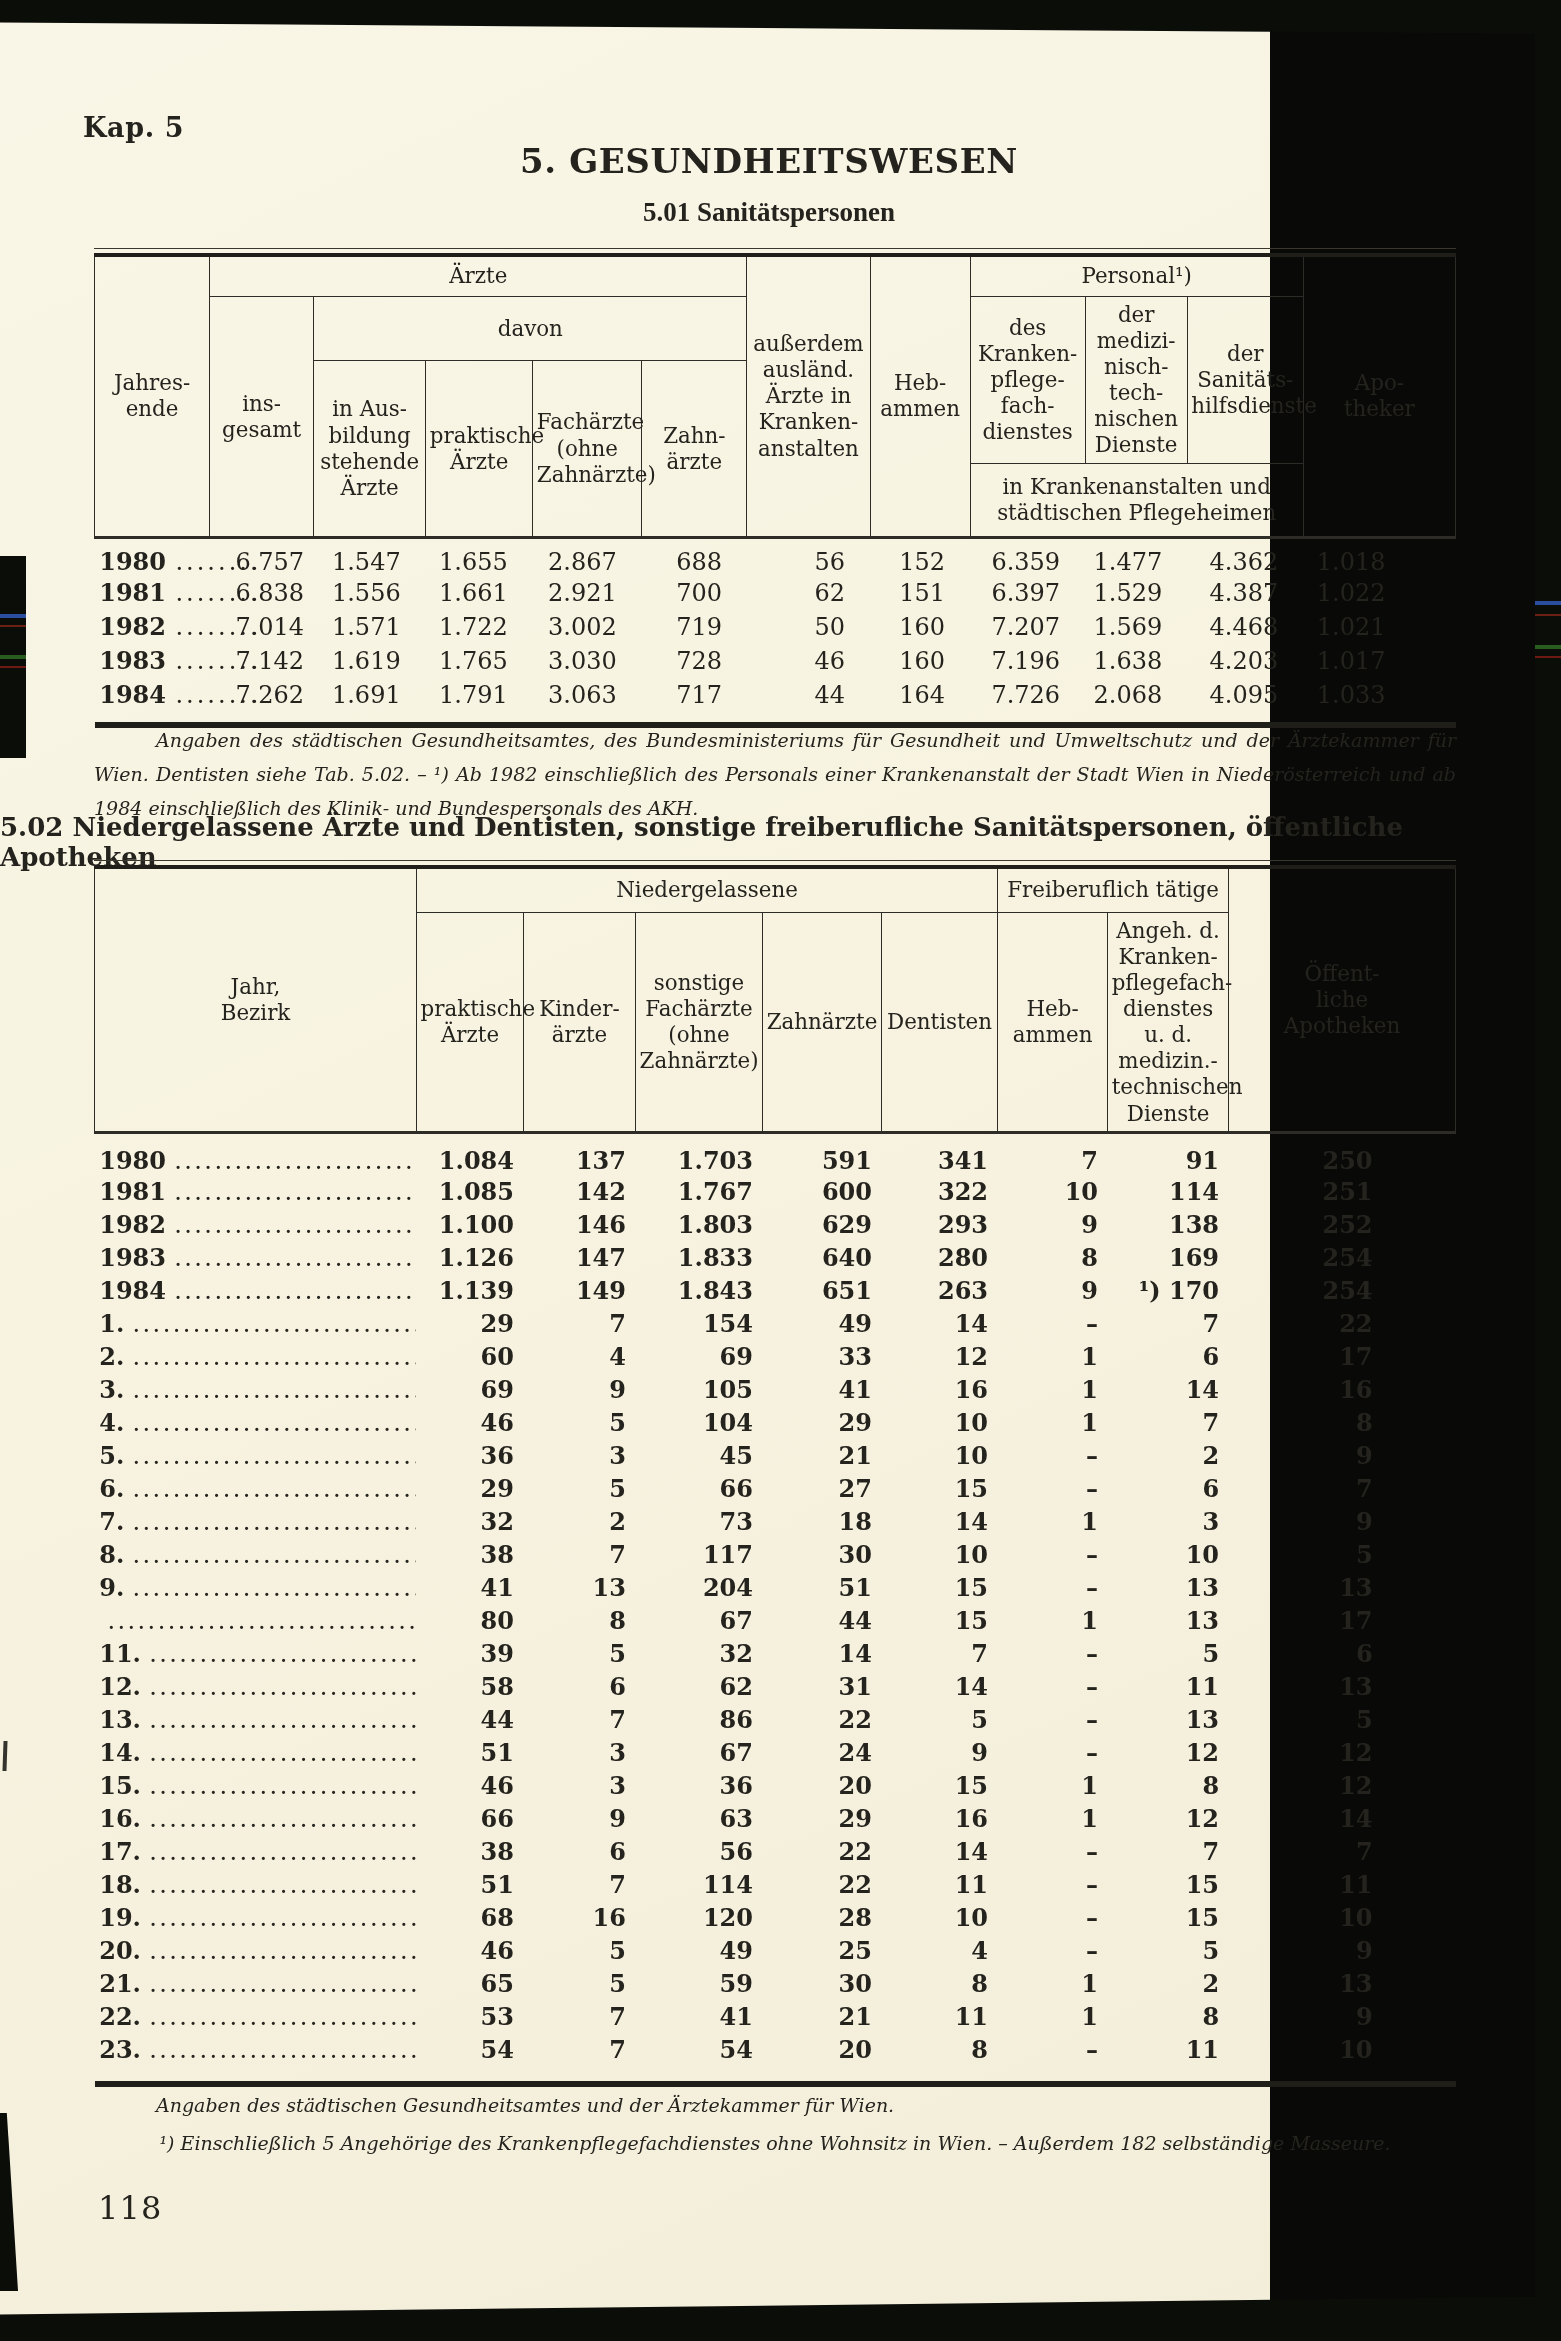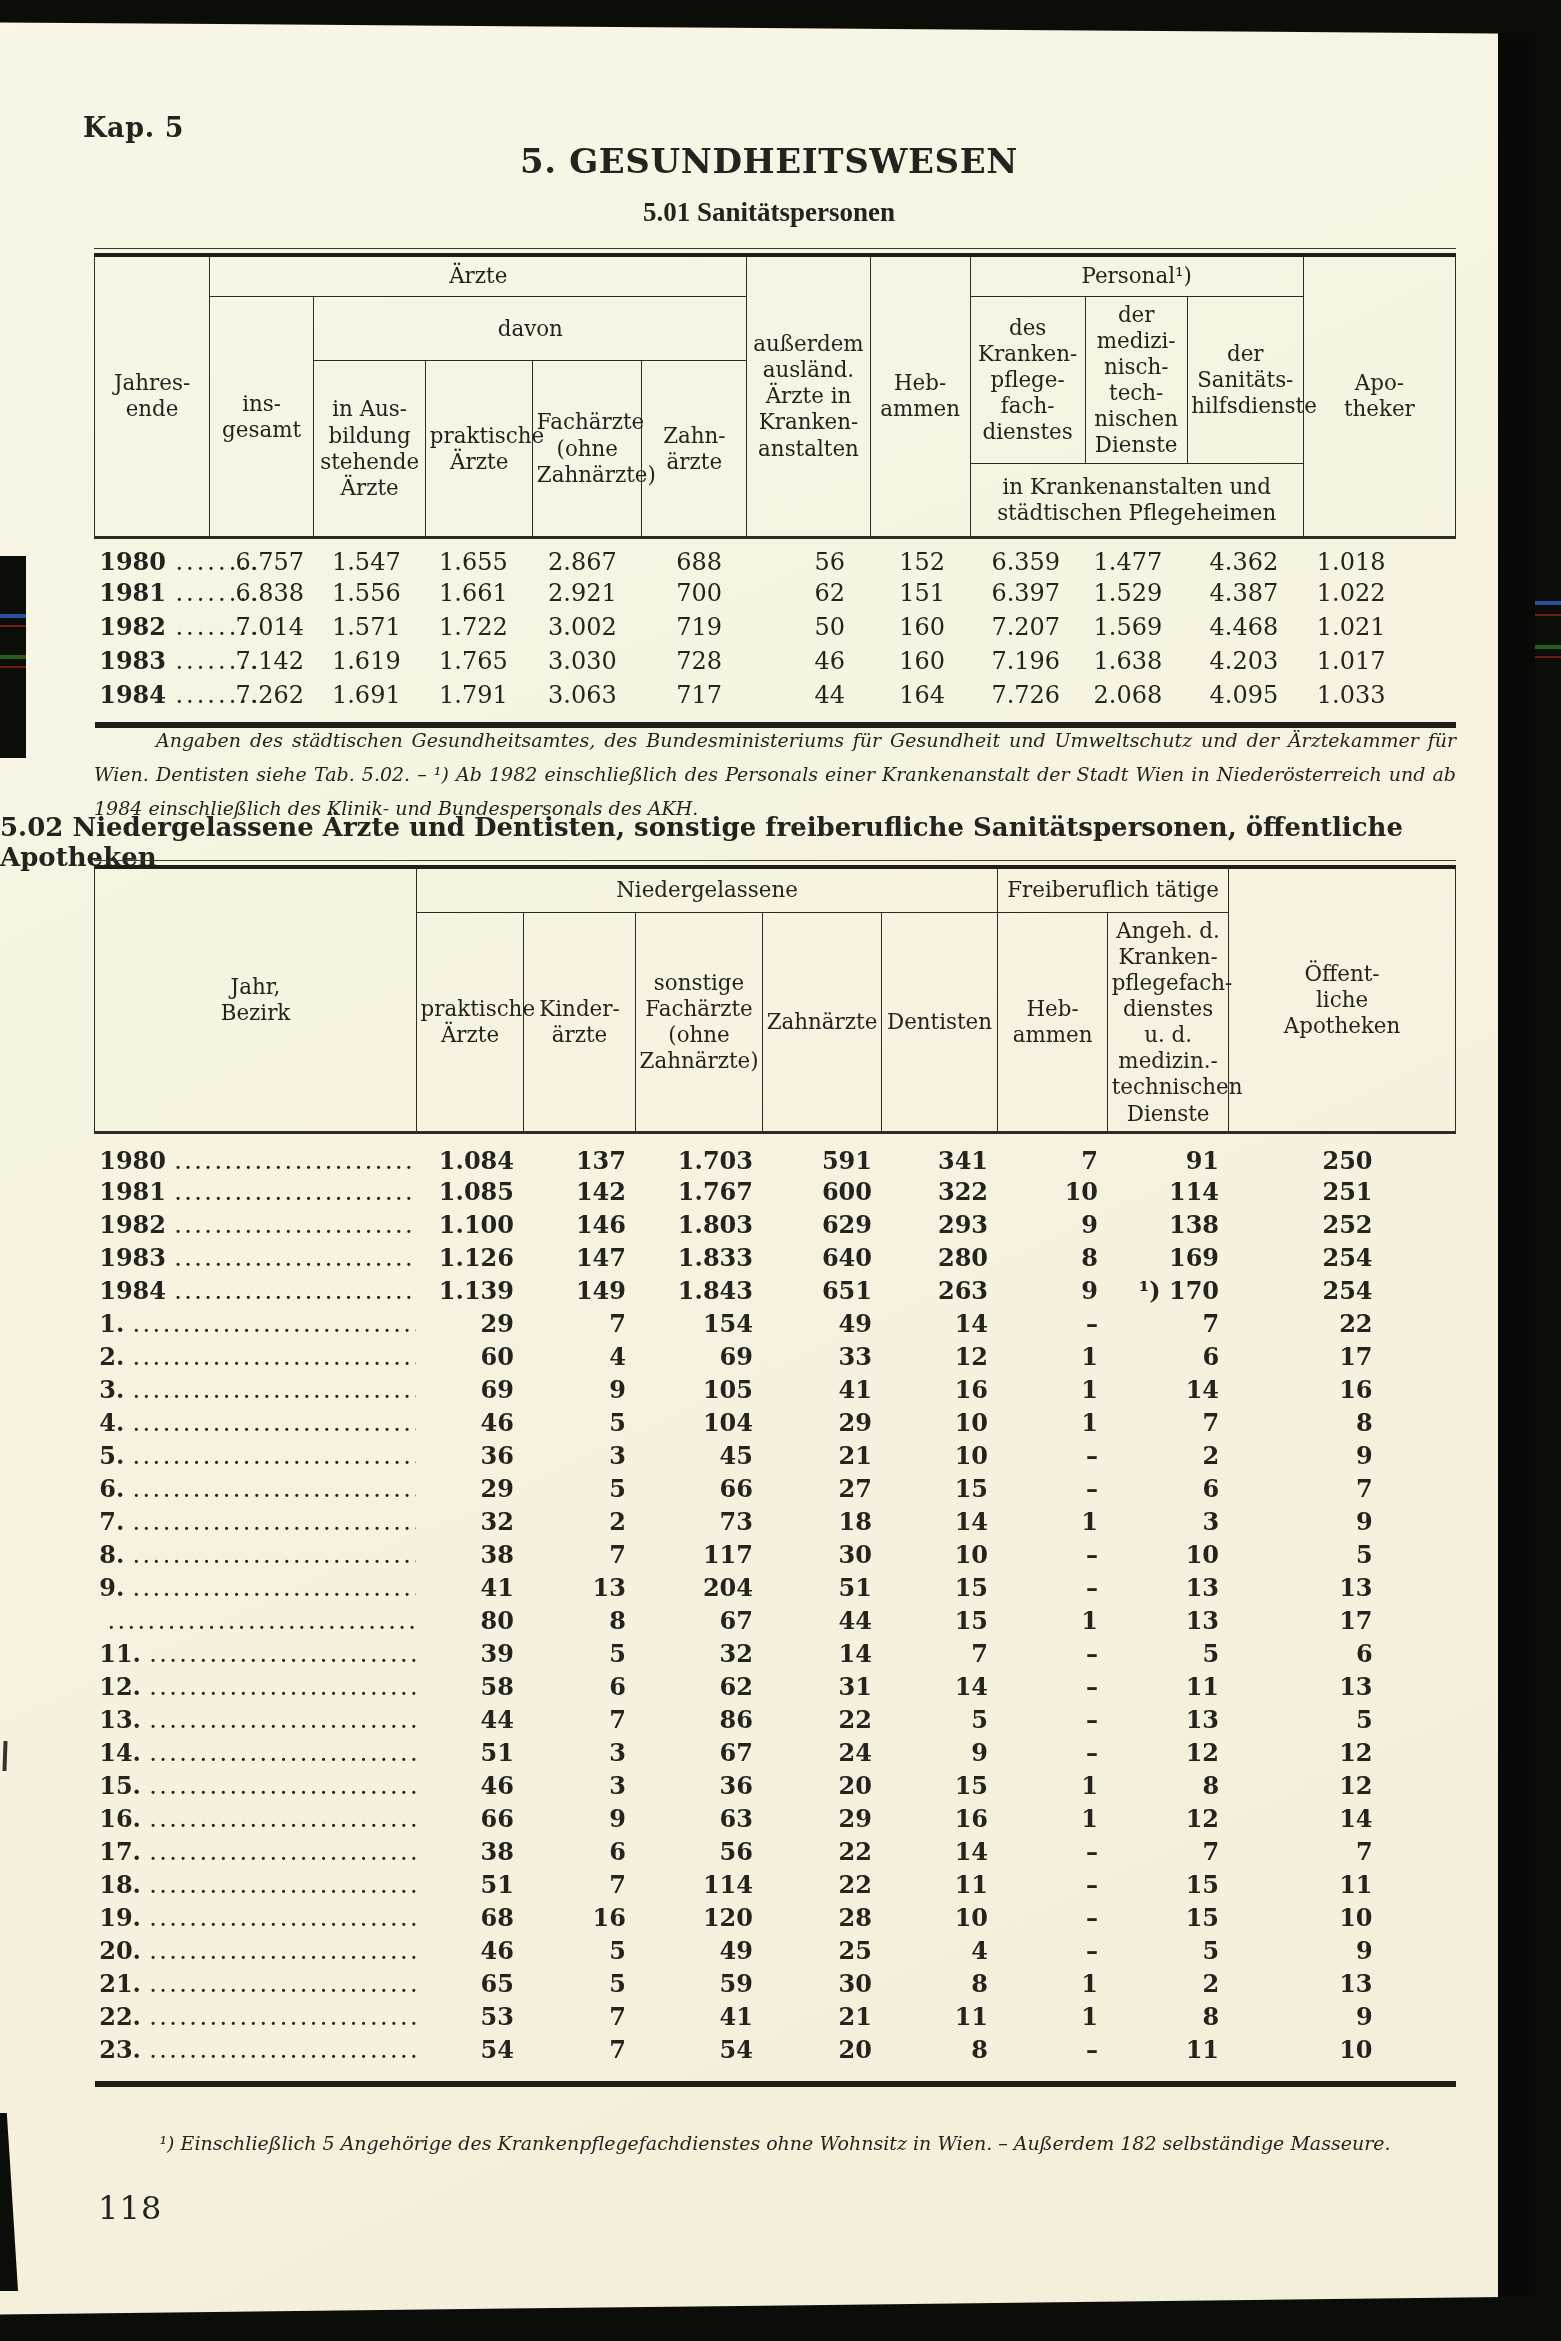--- a/index.html
+++ b/index.html
@@ -3,21 +3,21 @@
 <meta charset="utf-8">
 <style>
   html,body{margin:0;padding:0;}
   body{
     width:1562px;height:2342px;position:relative;overflow:hidden;
     background:#090a07;
     font-family:"DejaVu Serif","Liberation Serif",serif;
     color:#25231e;
   }
   .paper{
-    position:absolute;left:0;top:0;width:1498px;height:2342px;
+    position:absolute;left:0;top:0;width:1270px;height:2342px;
     background:linear-gradient(155deg,#f9f6e7 0%,#f7f3e0 45%,#f3eeda 100%);
   }
   
   .band-top{position:absolute;left:0;top:0;width:1562px;height:34px;background:#0b0d09;
     clip-path:polygon(0 0,100% 0,100% 100%,0 66%);}
   .band-right{position:absolute;right:0;top:0;width:27px;height:2342px;background:#0b0d09;}
   .band-bottom{position:absolute;left:0;top:2289px;width:1562px;height:53px;background:#0b0d09;
     clip-path:polygon(0 48%,100% 14%,100% 100%,0 100%);}
   .patch-left{position:absolute;left:0;top:556px;width:26px;height:202px;background:#0b0d09;}
   .strip-bl{position:absolute;left:0;top:2113px;width:18px;height:178px;background:#0b0d09;
@@ -738,20 +738,21 @@
             <td class="num">20</td>
             <td class="num">8</td>
             <td class="num">–</td>
             <td class="num">11</td>
             <td class="num">10</td>
           </tr>
         </tbody>
     </table>
   </div>
 
+  <p class="note note-src">Angaben des städtischen Gesundheitsamtes und der Ärztekammer für Wien.</p>
   <p class="note note-fn">¹) Einschließlich 5 Angehörige des Krankenpflegefachdienstes ohne Wohnsitz in Wien. – Außerdem 182 selbständige Masseure.</p>
 
   <div class="page-number">118</div>
 </div>
 
 <div class="band-top"></div>
 <div class="band-bottom"></div>
 <div class="strip-bl"></div>
 <div class="band-right">
   <div class="streak s-blue" style="top:601px"></div>

